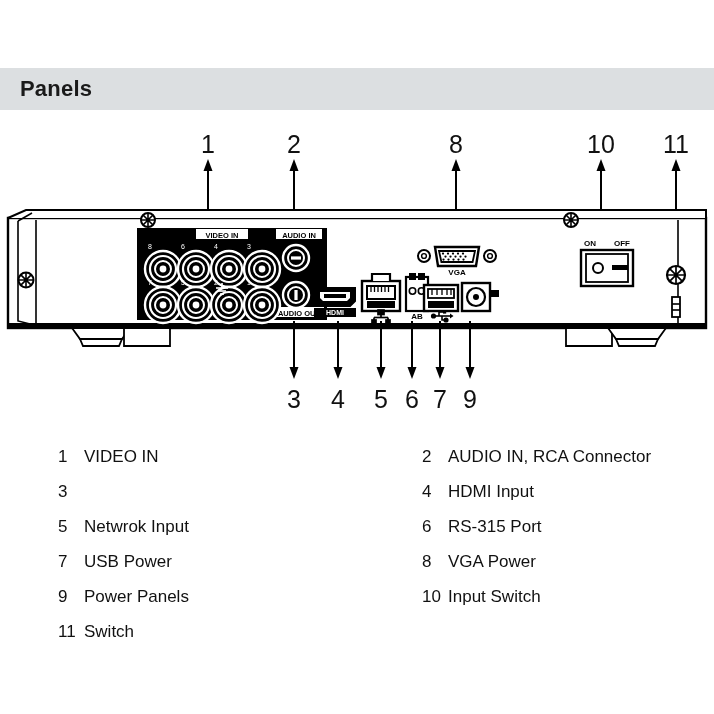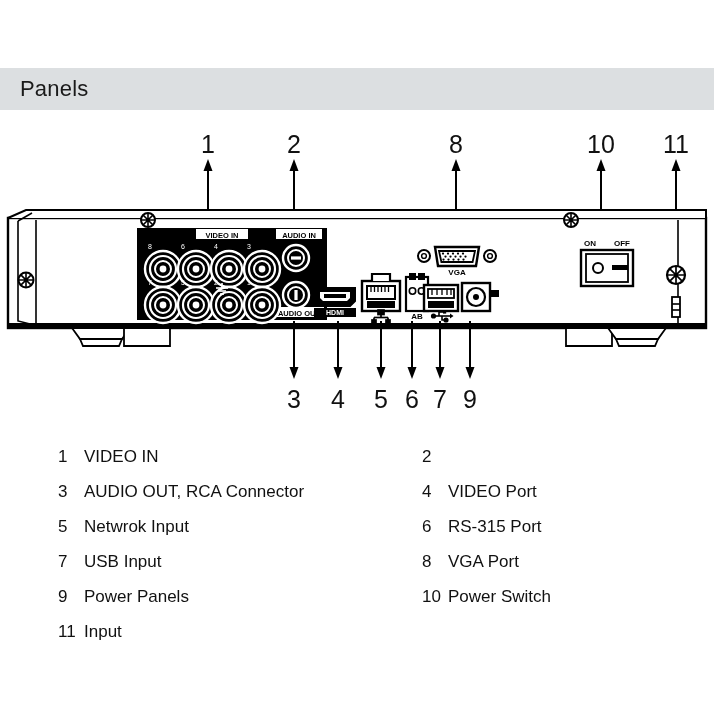--- a/index.html
+++ b/index.html
@@ -23,21 +23,21 @@
     top: 68px;
     width: 714px;
     height: 42px;
     background: #dcdfe1;
   }
   .header-title {
     position: absolute;
     left: 20px;
     top: 76px;
     font-size: 22px;
-    font-weight: normal;
+    font-weight: bold;
     letter-spacing: .2px;
     color: #1a1a1a;
   }
 
   
   .diagram {
     position: absolute;
     left: 0;
     top: 125px;
     width: 714px;
@@ -392,71 +392,71 @@
 
 <div class="legend">
 
   <div class="legend-row">
     <div class="legend-cell col-a">
       <span class="legend-num">1</span>
       <span class="legend-label">VIDEO IN</span>
     </div>
     <div class="legend-cell col-b">
       <span class="legend-num">2</span>
+      <span class="legend-label">AUDIO IN, RCA Connector</span>
     </div>
   </div>
 
   <div class="legend-row">
     <div class="legend-cell col-a">
       <span class="legend-num">3</span>
-      <span class="legend-label">AUDIO OUT, RCA Connector</span>
     </div>
     <div class="legend-cell col-b">
       <span class="legend-num">4</span>
-      <span class="legend-label">VIDEO Port</span>
+      <span class="legend-label">HDMI Input</span>
     </div>
   </div>
 
   <div class="legend-row">
     <div class="legend-cell col-a">
       <span class="legend-num">5</span>
       <span class="legend-label">Netwrok Input</span>
     </div>
     <div class="legend-cell col-b">
       <span class="legend-num">6</span>
       <span class="legend-label">RS-315 Port</span>
     </div>
   </div>
 
   <div class="legend-row">
     <div class="legend-cell col-a">
       <span class="legend-num">7</span>
-      <span class="legend-label">USB Input</span>
+      <span class="legend-label">USB Power</span>
     </div>
     <div class="legend-cell col-b">
       <span class="legend-num">8</span>
-      <span class="legend-label">VGA Port</span>
+      <span class="legend-label">VGA Power</span>
     </div>
   </div>
 
   <div class="legend-row">
     <div class="legend-cell col-a">
       <span class="legend-num">9</span>
       <span class="legend-label">Power Panels</span>
     </div>
     <div class="legend-cell col-b">
       <span class="legend-num">10</span>
-      <span class="legend-label">Power Switch</span>
+      <span class="legend-label">Input Switch</span>
     </div>
   </div>
 
   <div class="legend-row">
     <div class="legend-cell col-a">
       <span class="legend-num">11</span>
-      <span class="legend-label">Input</span>
+      <span class="legend-label">Switch</span>
     </div>
     <div class="legend-cell col-b empty">
       <span class="legend-num"></span>
       <span class="legend-label"></span>
     </div>
   </div>
 
 </div>
 
 </body></html>

